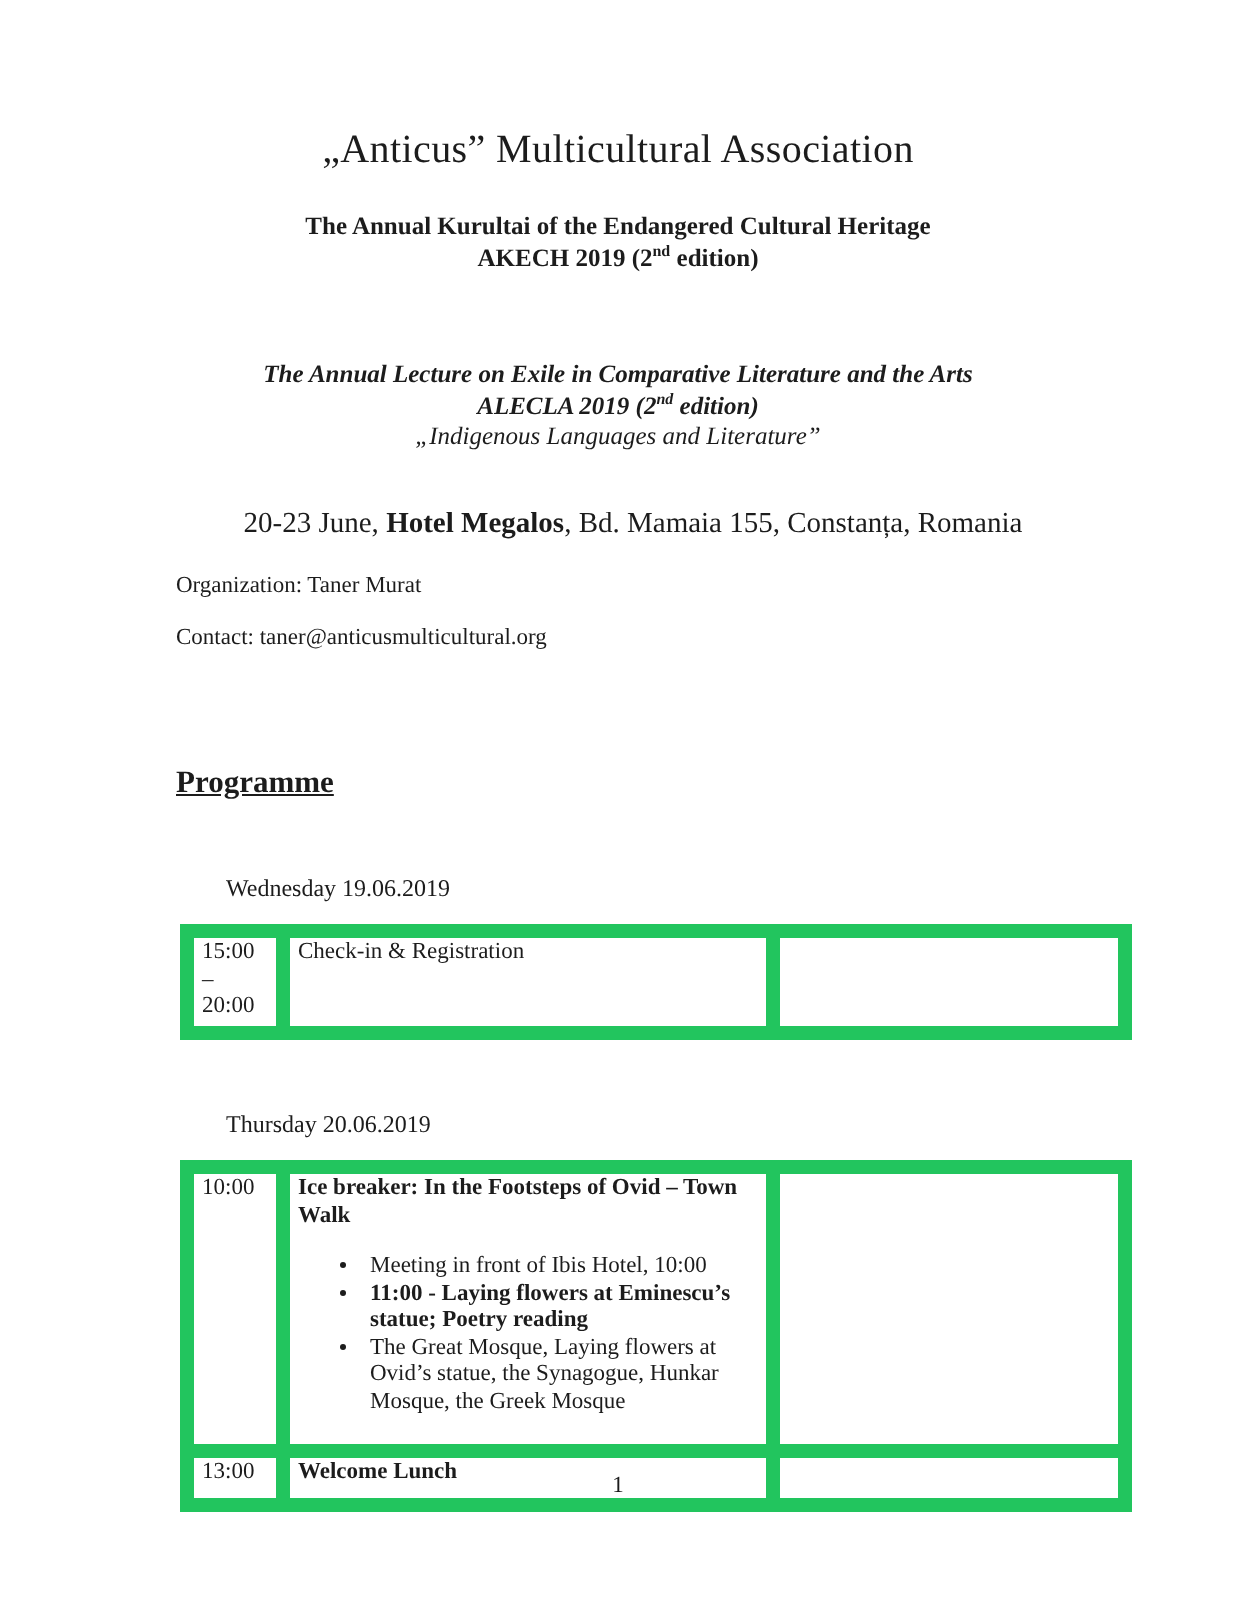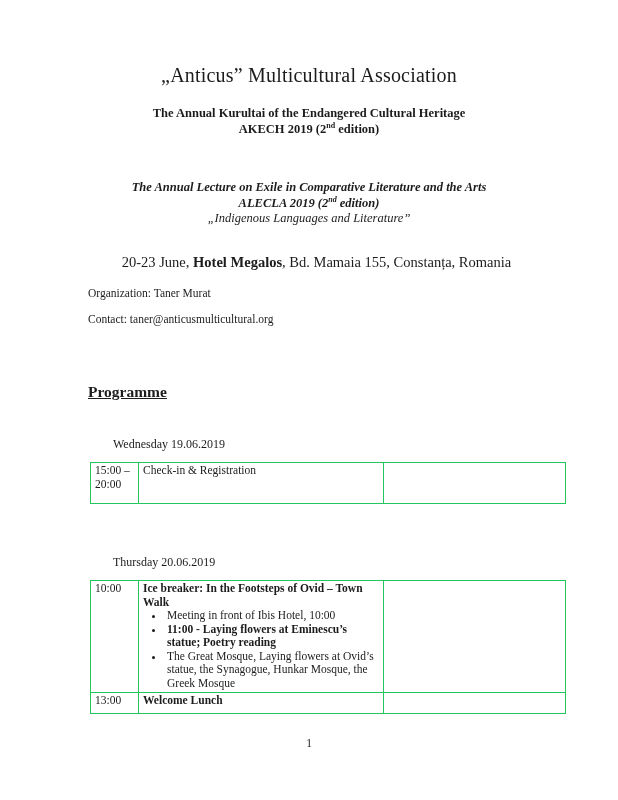--- a/index.html
+++ b/index.html
@@ -72,32 +72,32 @@
     left: 90px;
     width: 476px;
     border-collapse: collapse;
     table-layout: fixed;
     font-size: 11.5px;
     line-height: 13.5px;
   }
   .schedule-1 { top: 462px; }
   .schedule-2 { top: 580px; }
   table.schedule td {
-    border: 1px solid #22c55e;
+    border: 7px solid #22c55e;
     vertical-align: top;
     padding: 1px 3px 2px 4px;
   }
   col.c-time { width: 48px; }
   col.c-desc { width: 245px; }
   .row-tall-1 td { height: 37px; }
   .row-activity td { height: 107px; }
   .row-short td { height: 17px; }
   .bold { font-weight: bold; }
   ul.activity-bullets {
-    margin: 0;
+    margin: 12px;
     padding: 0 0 0 22px;
   }
   ul.activity-bullets li {
     padding-left: 2px;
   }
   .page-number {
     position: absolute;
     top: 737px; left: 0; right: 0;
     text-align: center;
     font-size: 11.5px;

